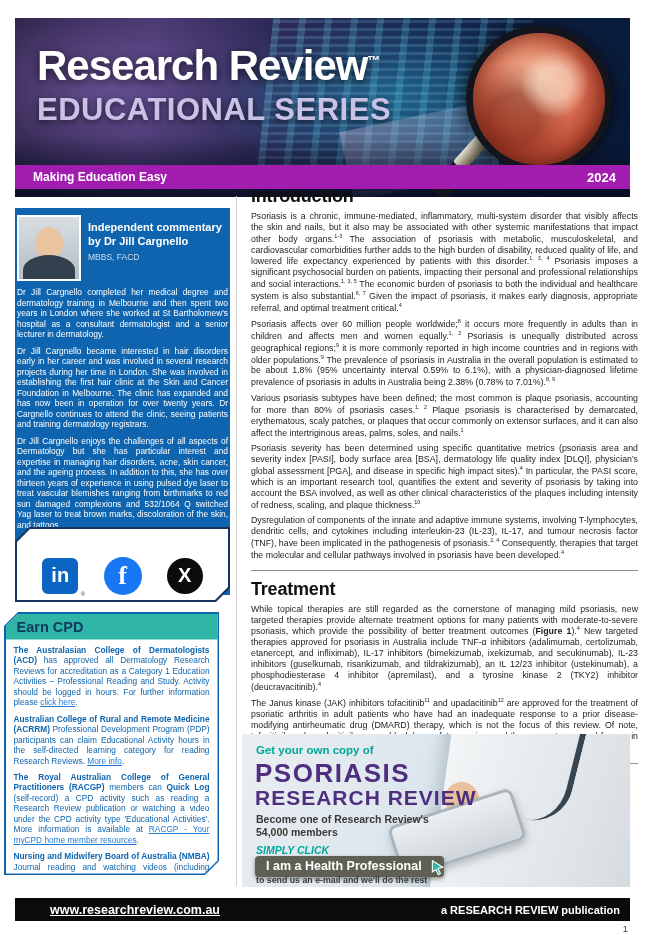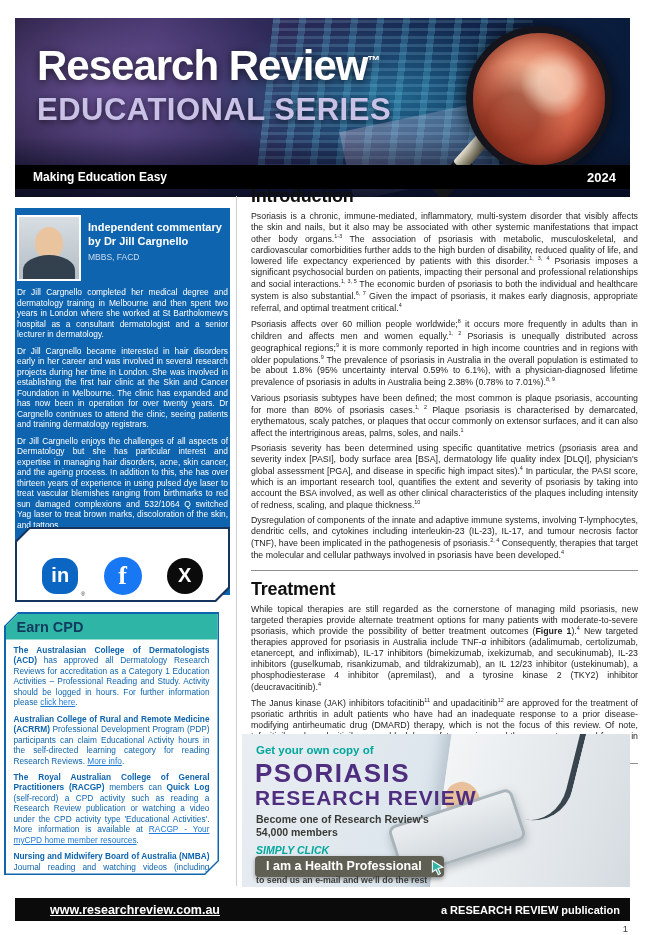--- a/index.html
+++ b/index.html
@@ -35,21 +35,21 @@
     background:#15151c; border-radius:4px; }
   .brand-line { position:absolute; left:22px; top:24px; color:#fff; font-size:42px; font-weight:bold;
     letter-spacing:-1px; text-shadow:0 2px 8px rgba(0,0,0,.65); }
   .brand-line sup { font-size:13px; letter-spacing:0; }
   .series-line { position:absolute; left:22px; top:74px; color:#c9c1e6; font-size:31px; font-weight:bold;
     letter-spacing:.5px; text-shadow:0 2px 6px rgba(0,0,0,.6); }
   .mast-subtitle { position:absolute; left:22px; bottom:9px; color:#fff; font-size:15px; font-weight:bold;
     text-shadow:0 1px 4px rgba(0,0,0,.8); }
 
   
-  .tagline-bar { position:absolute; left:15px; top:165px; width:615px; height:24px; background:#000000;
+  .tagline-bar { position:absolute; left:15px; top:165px; width:615px; height:24px; background:#a21caf;
     display:flex; align-items:center; justify-content:space-between; padding:0 14px 0 18px; }
   .tagline-bar .tag { color:#fff; font-size:12px; font-weight:bold; }
   .tagline-bar .yr { color:#fff; font-size:13px; font-weight:bold; }
 
   
   .bio-box { position:absolute; left:15px; top:208px; width:215px; height:387px; background:#0e64ae;
     padding:7px 2px; overflow:hidden; }
   .bio-head { display:flex; gap:7px; margin-bottom:4px; }
   .photo { width:64px; height:66px; flex:0 0 64px; border:2px solid #fff; position:relative; overflow:hidden;
     background:linear-gradient(#d8dee2,#b3bec6); }
@@ -64,21 +64,21 @@
 
   .follow-box { position:absolute; left:15px; top:527px; width:215px; height:75px; background:#16345e;
     clip-path:polygon(14px 0, 100% 0, 100% calc(100% - 14px), calc(100% - 14px) 100%, 0 100%, 0 14px); }
   .follow-inner { position:absolute; left:2px; top:2px; right:2px; bottom:2px; background:#fff;
     clip-path:polygon(13px 0, 100% 0, 100% calc(100% - 13px), calc(100% - 13px) 100%, 0 100%, 0 13px); }
   .follow-head { position:absolute; left:2px; top:2px; right:2px; height:22px; background:#0e64ae;
     clip-path:polygon(13px 0, 100% 0, 100% 100%, 0 100%, 0 13px);
     color:#fff; font-size:12.5px; font-weight:bold; text-align:center; line-height:22px; }
   .follow-icons { position:absolute; left:2px; top:24px; right:2px; bottom:2px; display:flex;
     align-items:center; justify-content:space-evenly; }
-  .icon-linkedin { position:relative; width:36px; height:36px; border-radius:14px; background:#0a66c2;
+  .icon-linkedin { position:relative; width:36px; height:36px; border-radius:6px; background:#0a66c2;
     color:#fff; font-size:20px; font-weight:bold; display:flex; align-items:center; justify-content:center; }
   .icon-linkedin .reg { position:absolute; right:-7px; bottom:-3px; font-size:6px; color:#444; font-weight:normal; }
   .icon-facebook { width:38px; height:38px; border-radius:50%; background:#1877f2; color:#fff;
     font-size:26px; font-weight:bold; display:flex; align-items:center; justify-content:center;
     font-family:"Liberation Serif", serif; }
   .icon-x { width:36px; height:36px; border-radius:50%; background:#0b0b0b; color:#fff;
     font-size:20px; font-weight:bold; display:flex; align-items:center; justify-content:center; }
 
   .cpd-box { position:absolute; left:4px; top:612px; width:215px; height:263px; background:#0e64ae;
     clip-path:polygon(14px 0, 100% 0, 100% calc(100% - 14px), calc(100% - 14px) 100%, 0 100%, 0 14px); }

